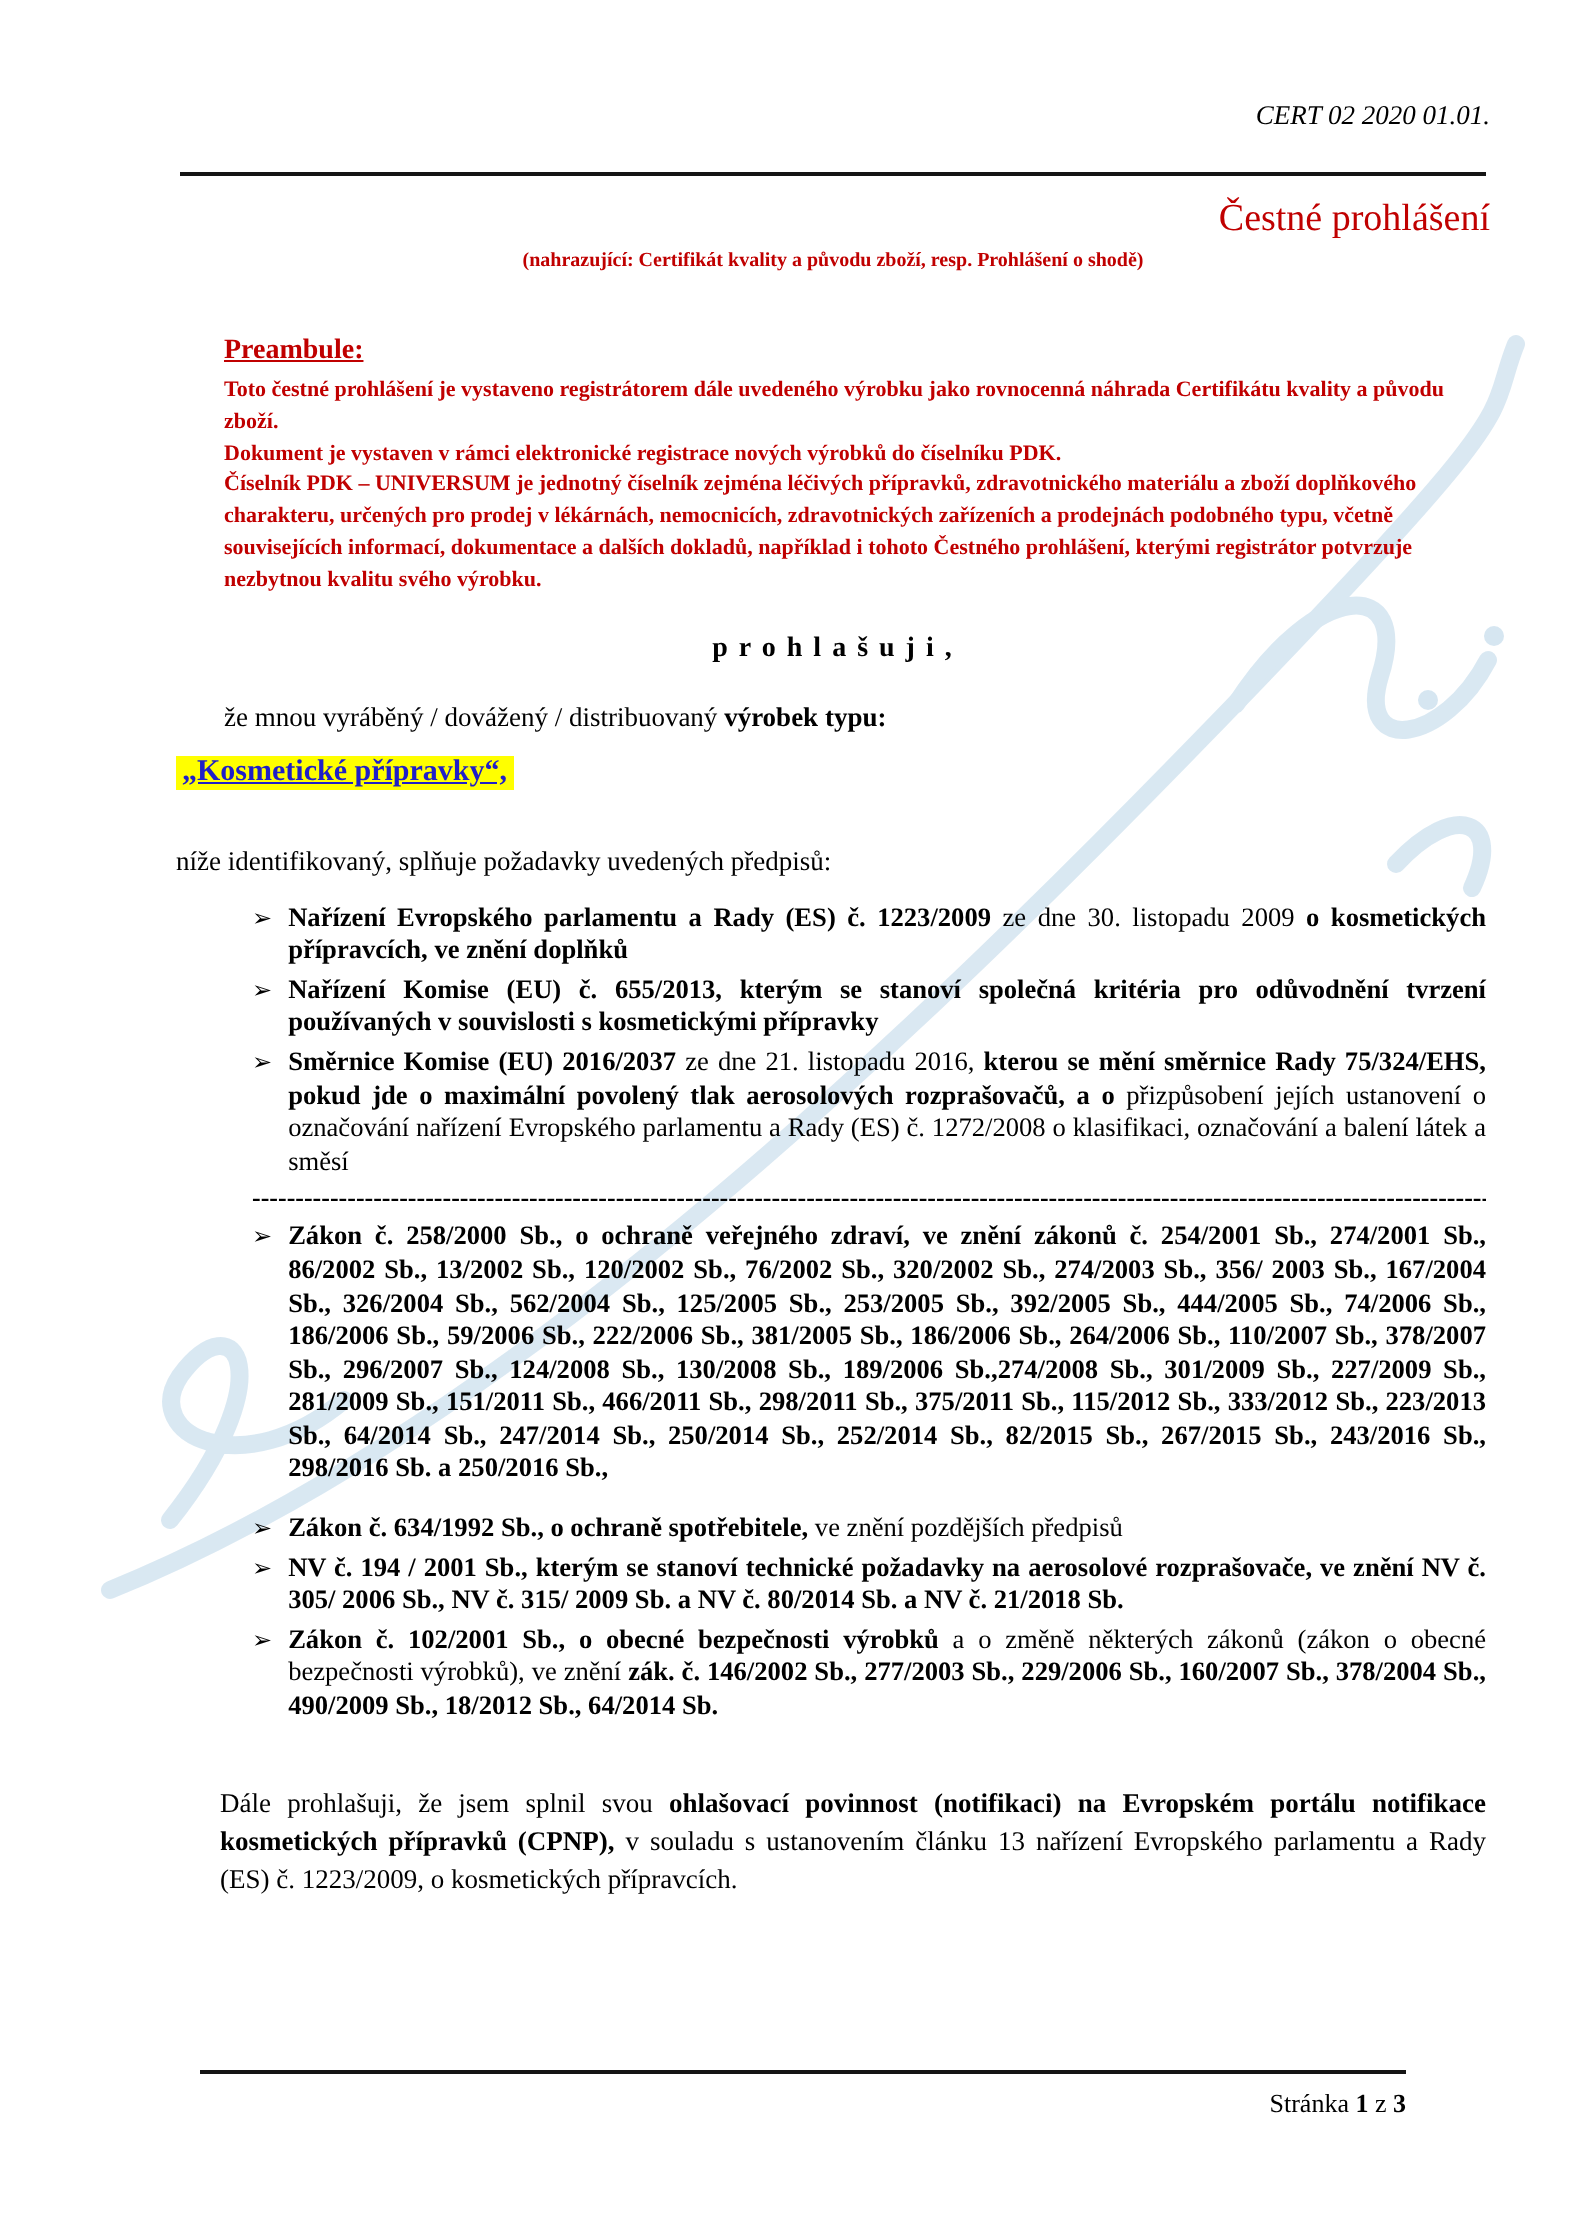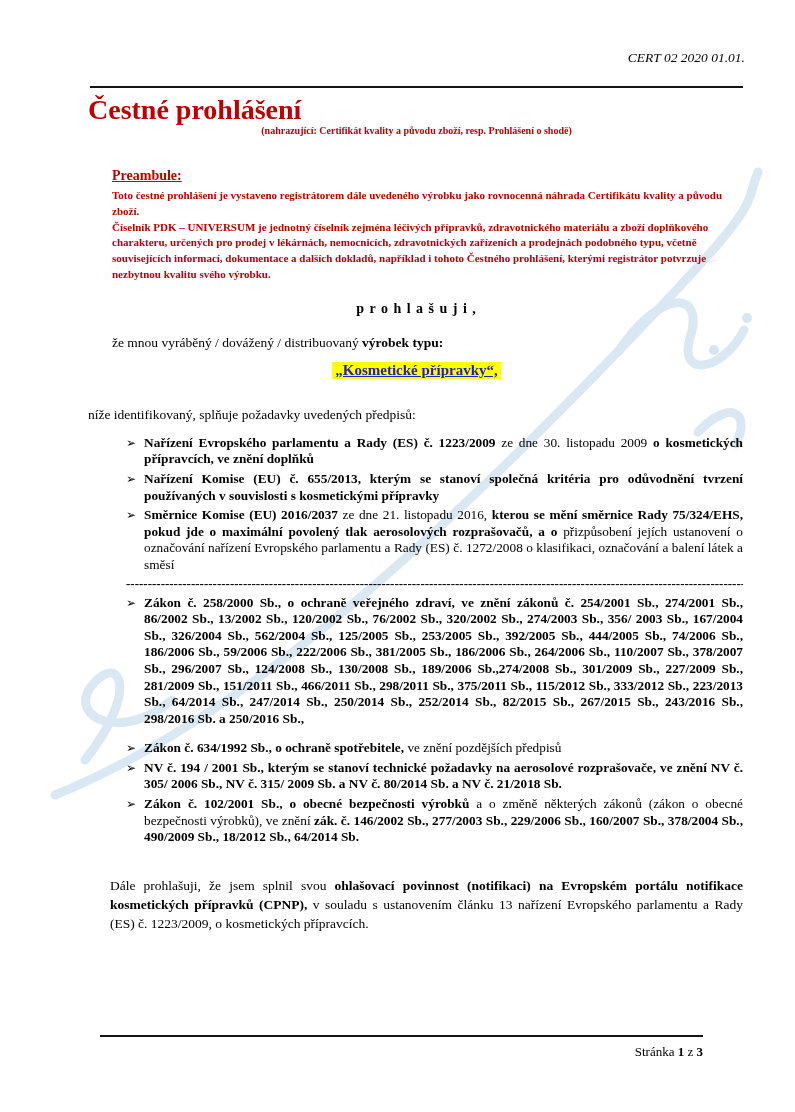--- a/index.html
+++ b/index.html
@@ -31,24 +31,24 @@
     font-style: italic;
     font-size: 13.5px;
     margin-bottom: 20px;
   }
   .top-rule {
     border-top: 2px solid #151515;
     margin: 0 2px;
   }
   .title {
     margin-top: 9px;
-    text-align: left;
-    color: var(--accent-red, #c00000);
-    font-size: 28px;
-    font-weight: bold;
+    text-align: right;
+    color: var(--accent-red, #c00000);
+    font-size: 19px;
+    font-weight: normal;
     line-height: 25px;
   }
   .subtitle {
     text-align: center;
     color: var(--accent-red, #c00000);
     font-size: 10px;
     font-weight: bold;
     line-height: 18px;
   }
   .preambule-heading {
@@ -77,21 +77,21 @@
     font-size: 14px;
     font-weight: bold;
     letter-spacing: 1px;
   }
   .product-intro {
     margin: 18px 0 0 24px;
     font-size: 13.5px;
   }
   .product-line {
     margin-top: 10px;
-    text-align: center;
+    text-align: left;
   }
   .product-name {
     display: inline-block;
     background: var(--highlight-yellow, #ffff00);
     color: var(--product-blue, #1f1fc8);
     font-size: 15px;
     font-weight: bold;
     text-decoration: underline;
     padding: 0 3px;
   }
@@ -160,20 +160,21 @@
     <div class="doc-code" data-name="doc-code">CERT 02 2020 01.01.</div>
 
     <div class="top-rule" data-name="header-rule"></div>
 
     <h1 class="title" data-name="document-title">Čestné prohlášení</h1>
     <div class="subtitle" data-name="document-subtitle">(nahrazující: Certifikát kvality a původu zboží, resp. Prohlášení o shodě)</div>
 
     <div class="preambule-heading" data-name="preambule-heading">Preambule:</div>
     <div class="preambule" data-name="preambule-text">
       <p data-name="preambule-paragraph">Toto čestné prohlášení je vystaveno registrátorem dále uvedeného výrobku jako rovnocenná náhrada Certifikátu kvality a původu zboží.</p>
+      <p data-name="preambule-paragraph">Dokument je vystaven v rámci elektronické registrace nových výrobků do číselníku PDK.</p>
       <p data-name="preambule-paragraph">Číselník PDK – UNIVERSUM je jednotný číselník zejména léčivých přípravků, zdravotnického materiálu a zboží doplňkového charakteru, určených pro prodej v lékárnách, nemocnicích, zdravotnických zařízeních a prodejnách podobného typu, včetně souvisejících informací, dokumentace a dalších dokladů, například i tohoto Čestného prohlášení, kterými registrátor potvrzuje nezbytnou kvalitu svého výrobku.</p>
     </div>
 
 
     <div class="declare-verb" data-name="declaration-verb">p r o h l a š u j i ,</div>
 
     <div class="product-intro" data-name="product-intro"><span>že mnou vyráběný / dovážený  / distribuovaný </span><span class="b">výrobek typu:</span></div>
 
     <div class="product-line" data-name="product-line">
       <span class="product-name" data-name="product-name-highlight">„Kosmetické přípravky“,</span>

